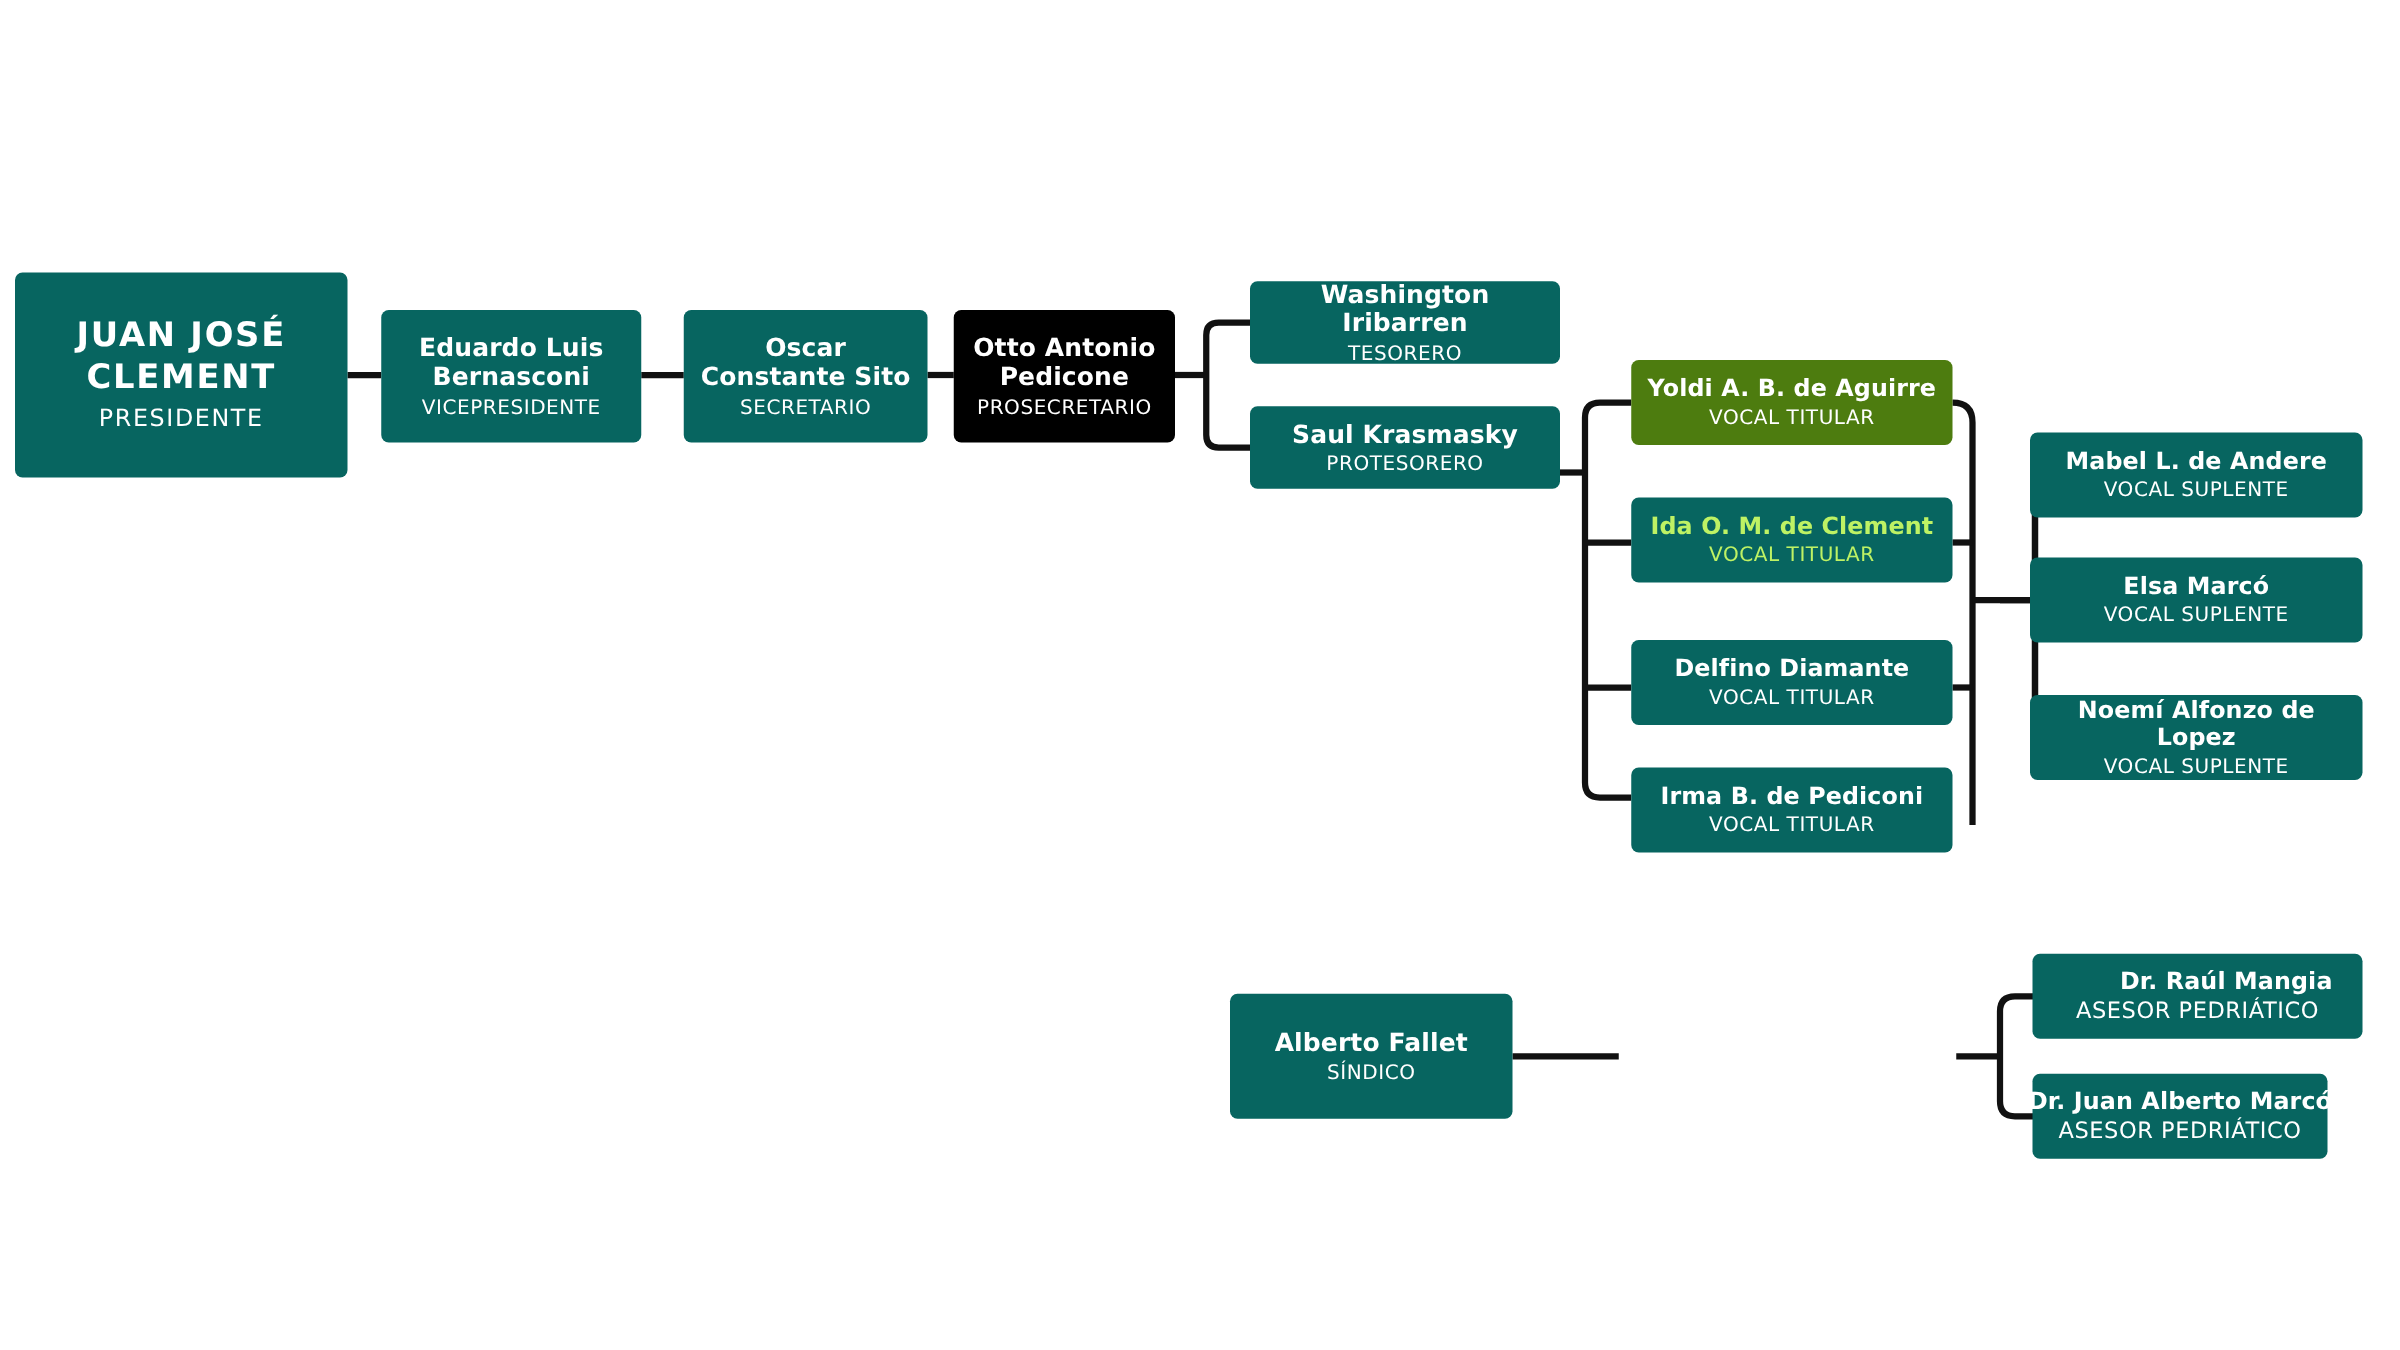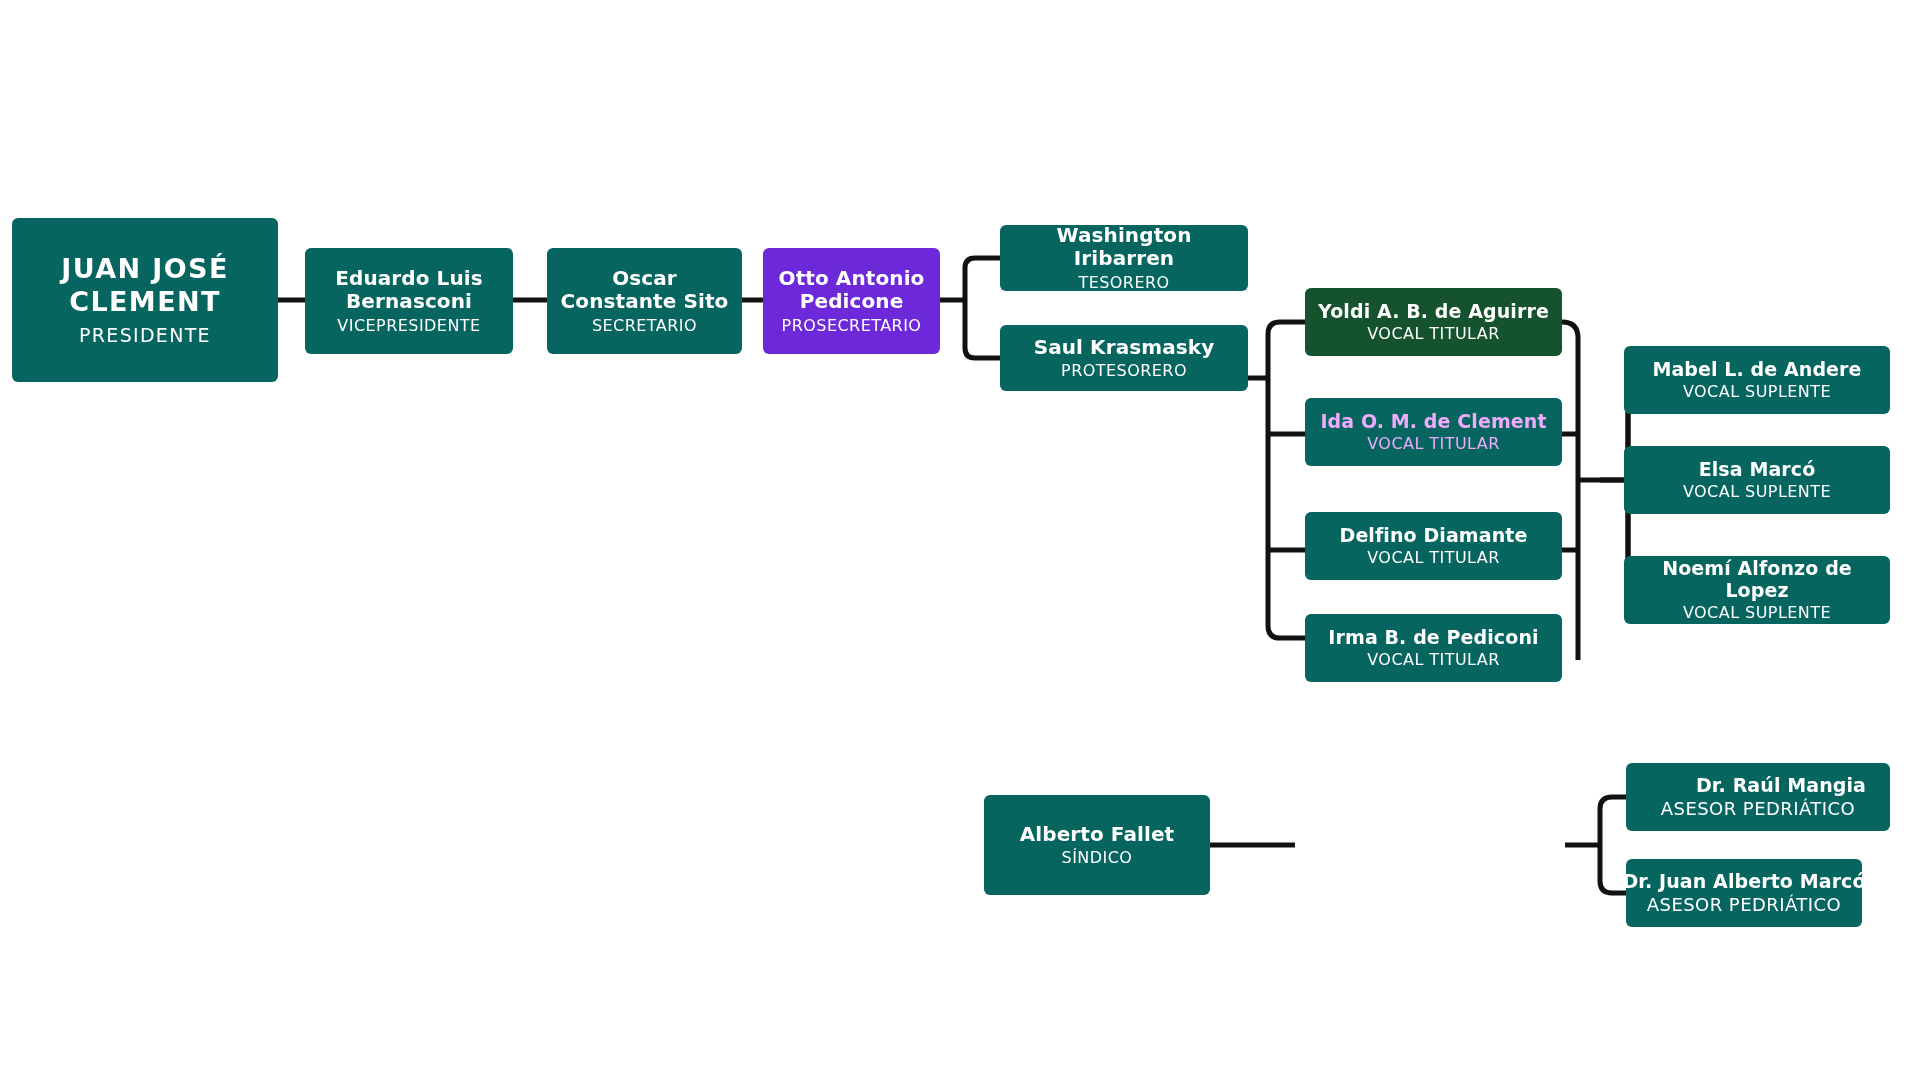--- a/index.html
+++ b/index.html
@@ -129,41 +129,41 @@
   <div class="node lvl-officer" style="left: 305px; top: 248px; width: 208px; height: 106px; background: rgb(7, 101, 96); color: rgb(255, 255, 255);">
     <div class="n-name" style="white-space: normal;">Eduardo Luis Bernasconi</div>
     <div class="n-role">VICEPRESIDENTE</div>
   </div>
 
   <div class="node lvl-officer" style="left: 547px; top: 248px; width: 195px; height: 106px; background: rgb(7, 101, 96); color: rgb(255, 255, 255);">
     <div class="n-name" style="white-space: normal;">Oscar Constante Sito</div>
     <div class="n-role">SECRETARIO</div>
   </div>
 
-  <div class="node lvl-officer" style="left: 763px; top: 248px; width: 177px; height: 106px; background: #6d28d9; color: rgb(255, 255, 255);">
+  <div class="node lvl-officer" style="left: 763px; top: 248px; width: 177px; height: 106px; background: #000000; color: rgb(255, 255, 255);">
     <div class="n-name" style="white-space: normal;">Otto Antonio Pedicone</div>
     <div class="n-role">PROSECRETARIO</div>
   </div>
 
   <div class="node lvl-treas" style="left: 1000px; top: 225px; width: 248px; height: 66px; background: rgb(7, 101, 96); color: rgb(255, 255, 255);">
     <div class="n-name" style="white-space: normal;">Washington Iribarren</div>
     <div class="n-role">TESORERO</div>
   </div>
 
   <div class="node lvl-treas" style="left: 1000px; top: 325px; width: 248px; height: 66px; background: rgb(7, 101, 96); color: rgb(255, 255, 255);">
     <div class="n-name" style="white-space: nowrap;">Saul Krasmasky</div>
     <div class="n-role">PROTESORERO</div>
   </div>
 
-  <div class="node lvl-titular" style="left: 1305px; top: 288px; width: 257px; height: 68px; background: #14532d; color: rgb(255, 255, 255);">
+  <div class="node lvl-titular" style="left: 1305px; top: 288px; width: 257px; height: 68px; background: #4d7c0f; color: rgb(255, 255, 255);">
     <div class="n-name" style="white-space: nowrap;">Yoldi A. B. de Aguirre</div>
     <div class="n-role">VOCAL TITULAR</div>
   </div>
 
-  <div class="node lvl-titular" style="left: 1305px; top: 398px; width: 257px; height: 68px; background: rgb(7, 101, 96); color: #f0abfc;">
+  <div class="node lvl-titular" style="left: 1305px; top: 398px; width: 257px; height: 68px; background: rgb(7, 101, 96); color: #bef264;">
     <div class="n-name" style="white-space: nowrap;">Ida O. M. de Clement</div>
     <div class="n-role">VOCAL TITULAR</div>
   </div>
 
   <div class="node lvl-titular" style="left: 1305px; top: 512px; width: 257px; height: 68px; background: rgb(7, 101, 96); color: rgb(255, 255, 255);">
     <div class="n-name" style="white-space: nowrap;">Delfino Diamante</div>
     <div class="n-role">VOCAL TITULAR</div>
   </div>
 
   <div class="node lvl-titular" style="left: 1305px; top: 614px; width: 257px; height: 68px; background: rgb(7, 101, 96); color: rgb(255, 255, 255);">

